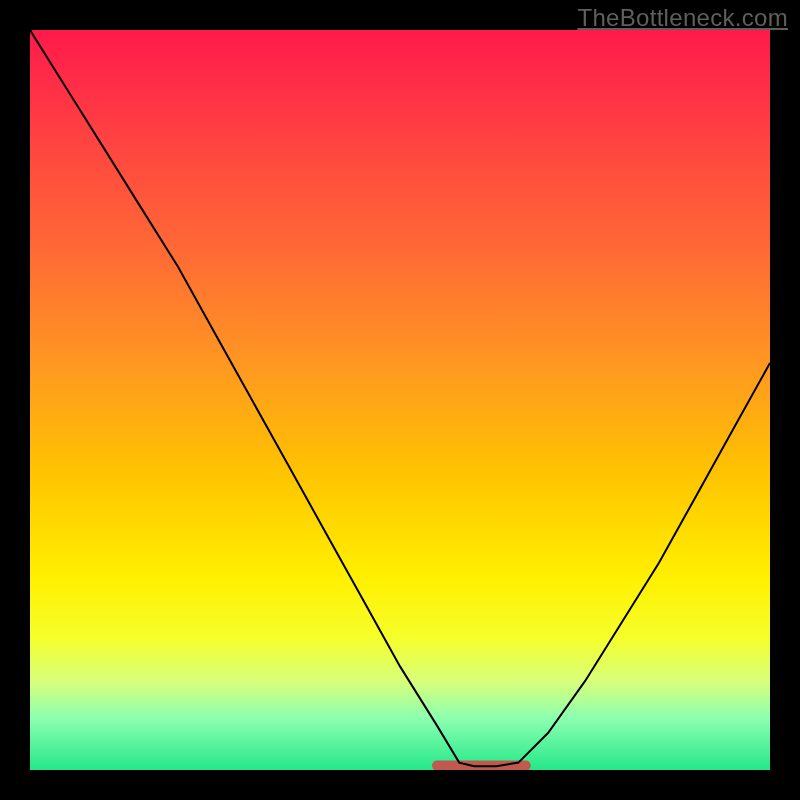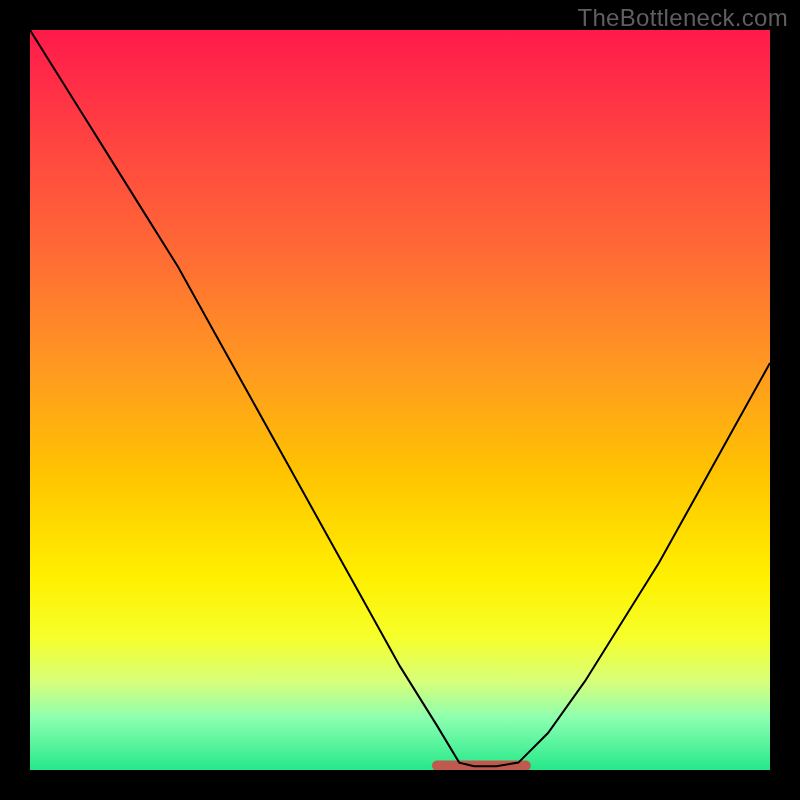--- a/index.html
+++ b/index.html
@@ -19,20 +19,21 @@
   }
   .watermark {
     position: absolute;
     top: 4px;
     right: 12px;
     color: #5f5f5f;
     font-size: 24px;
     font-weight: 400;
     letter-spacing: 0.3px;
     z-index: 5;
+    text-decoration: underline;
   }
   .plot-area {
     position: absolute;
     left: 30px;
     top: 30px;
     width: 740px;
     height: 740px;
     overflow: hidden;
   }
   .gradient {

